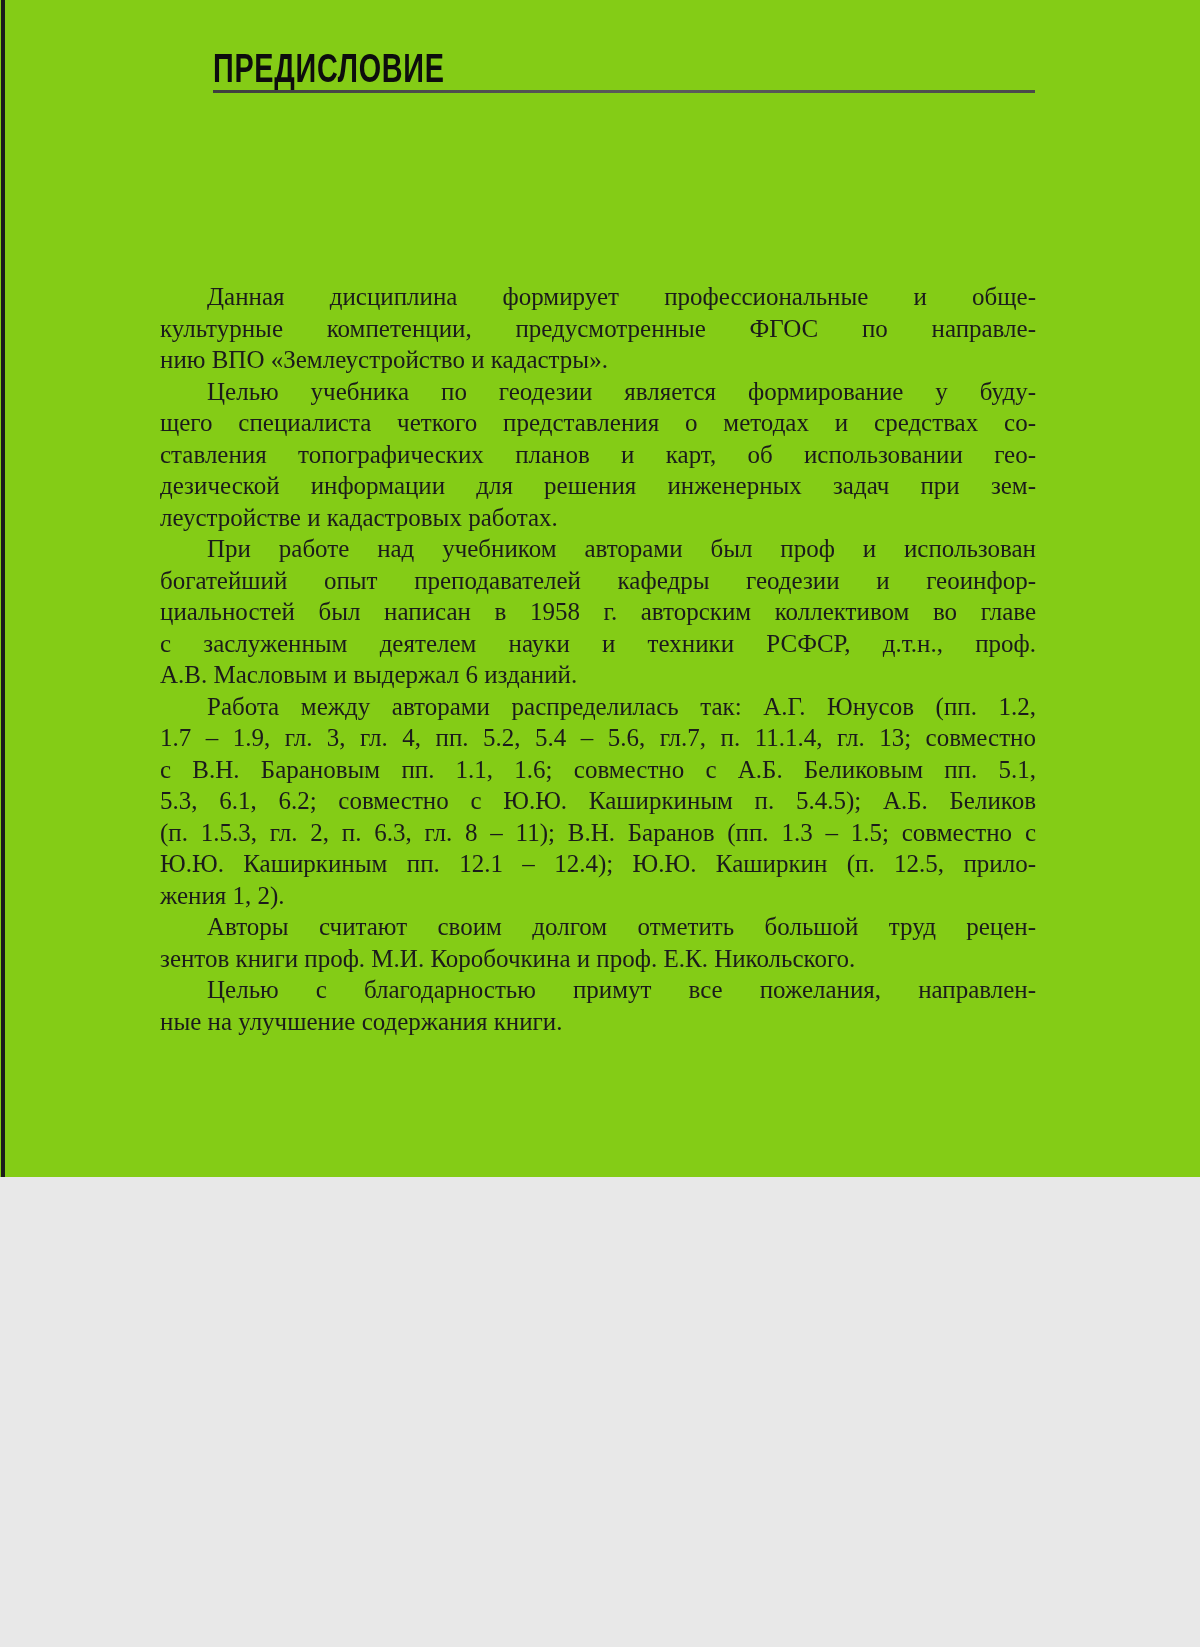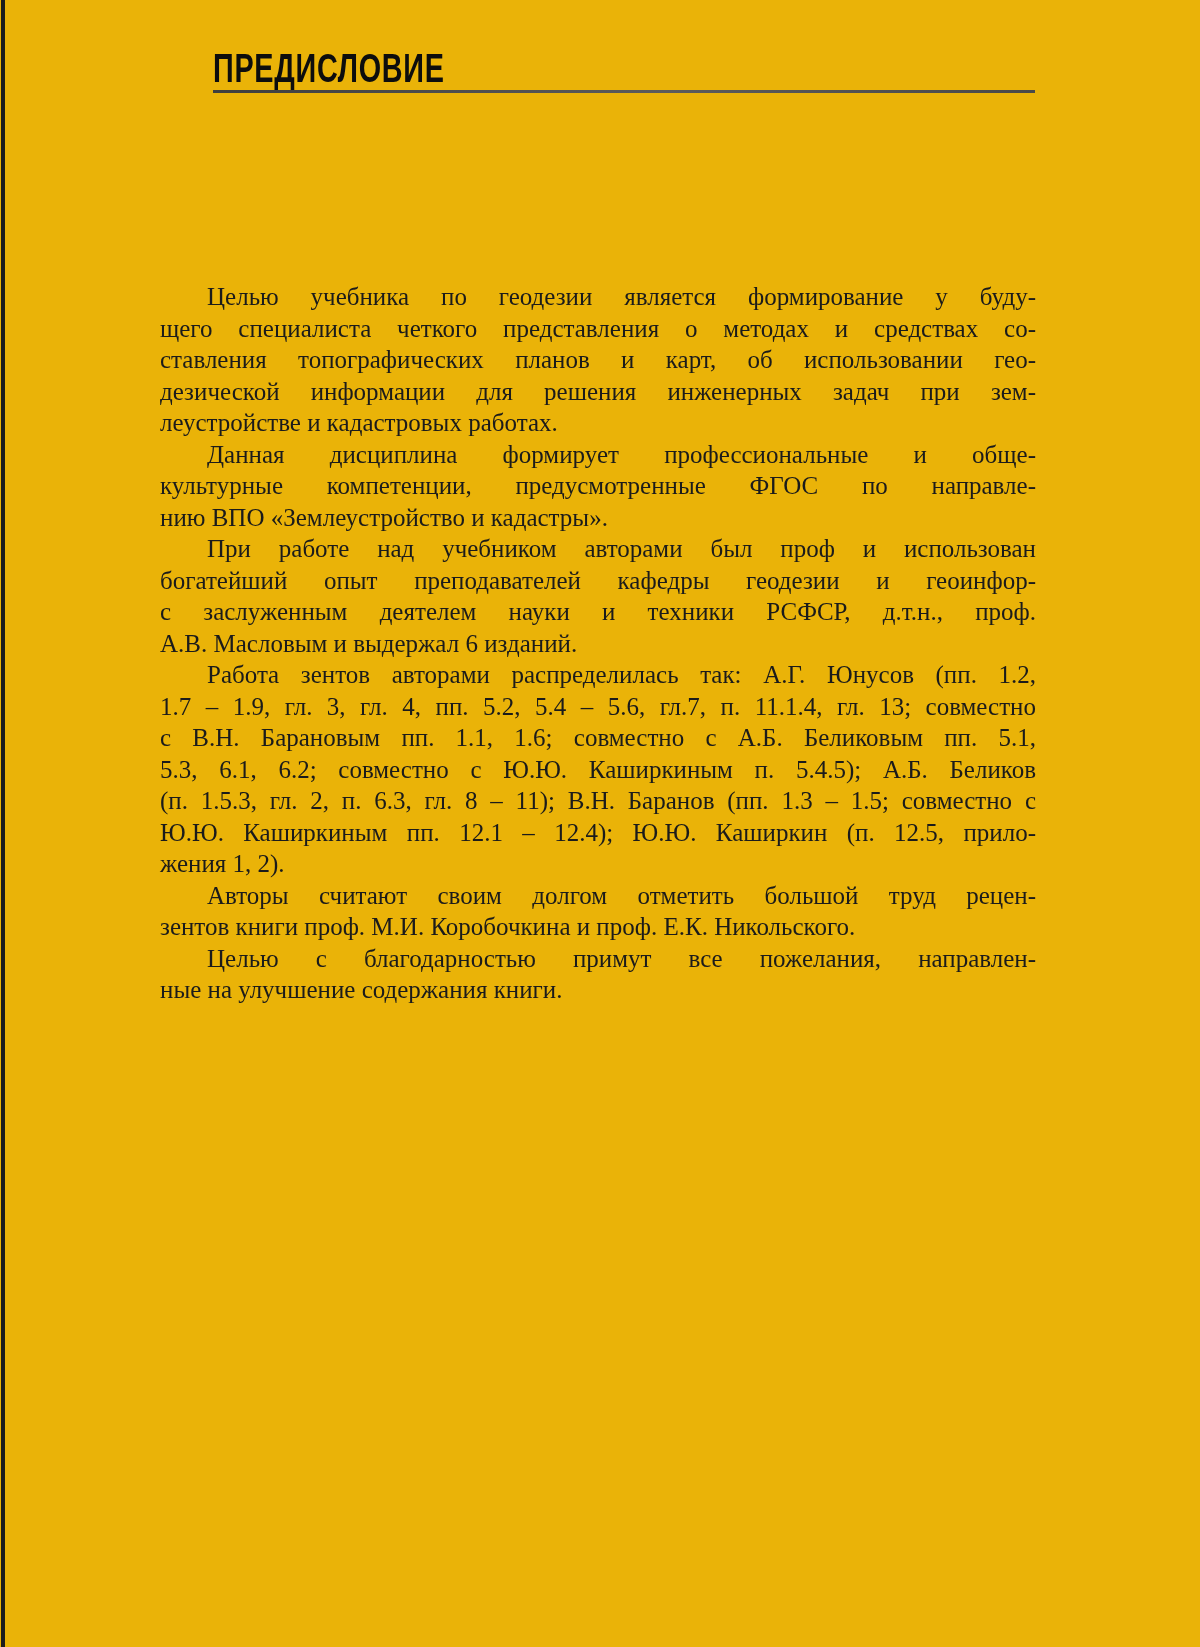--- a/index.html
+++ b/index.html
@@ -3,22 +3,22 @@
 <meta charset="utf-8">
 <style>
   html, body {
     margin: 0;
     padding: 0;
     background: #e8e8e8;
   }
   .page {
     position: relative;
     width: 1200px;
-    height: 1647px;
-    background: #eab308;
+    height: 1177px;
+    background: #84cc16;
     overflow: hidden;
     font-family: "Liberation Serif", serif;
     color: #1b1b1b;
   }
   .edge-line {
     position: absolute;
     left: 1px;
     top: 0;
     width: 4px;
     height: 100%;
@@ -76,42 +76,43 @@
   <div class="edge-line"></div>
 
   <div class="header">
     <span class="title">ПРЕДИСЛОВИЕ</span>
     <div class="title-rule"></div>
   </div>
 
   <div class="body-text">
 
     <div class="paragraph">
+      <div class="line first">Данная дисциплина формирует профессиональные и обще-</div>
+      <div class="line">культурные компетенции, предусмотренные ФГОС по направле-</div>
+      <div class="line lastline">нию ВПО «Землеустройство и кадастры».</div>
+    </div>
+
+    <div class="paragraph">
       <div class="line first">Целью учебника по геодезии является формирование у буду-</div>
       <div class="line">щего специалиста четкого представления о методах и средствах со-</div>
       <div class="line">ставления топографических планов и карт, об использовании гео-</div>
       <div class="line">дезической информации для решения инженерных задач при зем-</div>
       <div class="line lastline">леустройстве и кадастровых работах.</div>
     </div>
 
     <div class="paragraph">
-      <div class="line first">Данная дисциплина формирует профессиональные и обще-</div>
-      <div class="line">культурные компетенции, предусмотренные ФГОС по направле-</div>
-      <div class="line lastline">нию ВПО «Землеустройство и кадастры».</div>
-    </div>
-
-    <div class="paragraph">
       <div class="line first">При работе над учебником авторами был проф и использован</div>
       <div class="line">богатейший опыт преподавателей кафедры геодезии и геоинфор-</div>
+      <div class="line">циальностей был написан в 1958 г. авторским коллективом во главе</div>
       <div class="line">с заслуженным деятелем науки и техники РСФСР, д.т.н., проф.</div>
       <div class="line lastline">А.В. Масловым и выдержал 6 изданий.</div>
     </div>
 
     <div class="paragraph">
-      <div class="line first">Работа зентов авторами распределилась так: А.Г. Юнусов (пп. 1.2,</div>
+      <div class="line first">Работа между авторами распределилась так: А.Г. Юнусов (пп. 1.2,</div>
       <div class="line">1.7 – 1.9, гл. 3, гл. 4, пп. 5.2, 5.4 – 5.6, гл.7, п. 11.1.4, гл. 13; совместно</div>
       <div class="line">с В.Н. Барановым пп. 1.1, 1.6; совместно с А.Б. Беликовым пп. 5.1,</div>
       <div class="line">5.3, 6.1, 6.2; совместно с Ю.Ю. Каширкиным п. 5.4.5); А.Б. Беликов</div>
       <div class="line">(п. 1.5.3, гл. 2, п. 6.3, гл. 8 – 11); В.Н. Баранов (пп. 1.3 – 1.5; совместно с</div>
       <div class="line">Ю.Ю. Каширкиным пп. 12.1 – 12.4); Ю.Ю. Каширкин (п. 12.5, прило-</div>
       <div class="line lastline">жения 1, 2).</div>
     </div>
 
     <div class="paragraph">
       <div class="line first">Авторы считают своим долгом отметить большой труд рецен-</div>

